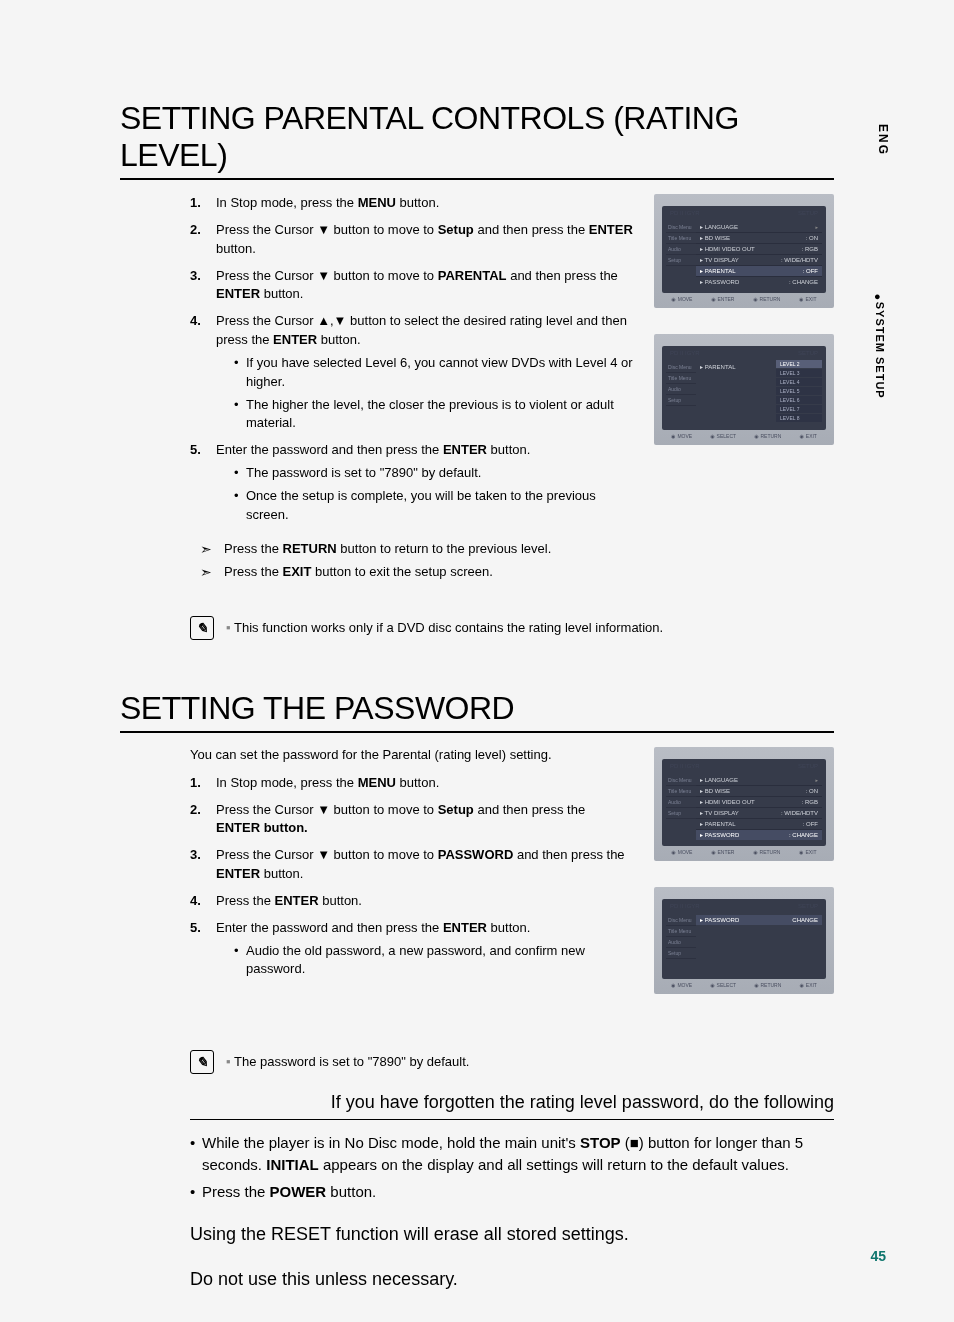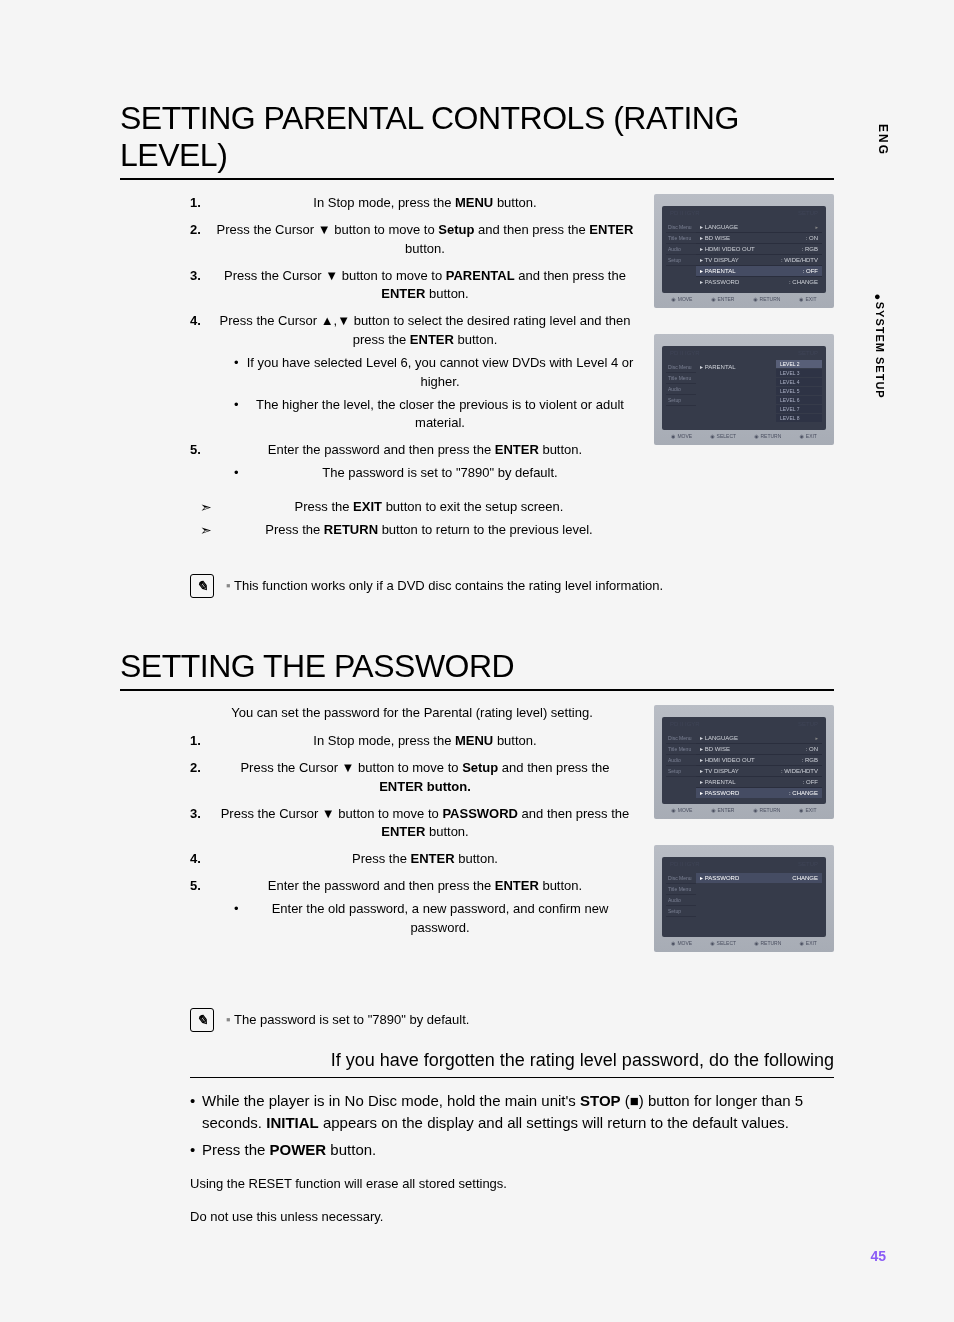--- a/index.html
+++ b/index.html
@@ -33,21 +33,20 @@
     .intro {
       font-size: 13px;
       margin: 0 0 12px 0;
     }
     .two-col {
       display: flex;
       gap: 20px;
     }
     .left-col {
       flex: 1 1 auto;
-      text-align: center;
     }
     .right-col {
       width: 180px;
       flex: 0 0 180px;
     }
     ol.steps {
       margin: 0;
       padding: 0;
       list-style: none;
       counter-reset: step;
@@ -145,21 +144,21 @@
       padding-left: 12px;
       position: relative;
       margin-bottom: 4px;
     }
     .plain-bullets li::before {
       content: "•";
       position: absolute;
       left: 0;
     }
     .closing {
-      font-size: 13px;
+      font-size: 18px;
       line-height: 1.5;
     }
     .bold { font-weight: bold; }
     .section-gap { height: 50px; }
 
     
     .tab-lang {
       position: absolute;
       right: 64px;
       top: 124px;
@@ -180,21 +179,21 @@
     .tab-section::before {
       content: "● ";
       writing-mode: horizontal-tb;
     }
     .pagenum {
       position: absolute;
       right: 68px;
       bottom: 58px;
       font-size: 14px;
       font-weight: bold;
-      color: #8b5cf6;
+      color: #0f766e;
       margin-left: 30px;
     }
 
     
     .osd {
       background: linear-gradient(#b9bdc5, #a7acb5);
       border-radius: 2px;
       padding: 12px 8px 6px 8px;
       margin-bottom: 26px;
       font-size: 6px;
@@ -294,26 +293,27 @@
             <span>Press the Cursor ▲,▼ button to select the desired rating level and then press the <span class="bold">ENTER</span> button.</span>
             <ul class="sub">
               <li>If you have selected Level 6, you cannot view DVDs with Level 4 or higher.</li>
               <li>The higher the level, the closer the previous is to violent or adult material.</li>
             </ul>
           </li>
           <li>
             <span>Enter the password and then press the <span class="bold">ENTER</span> button.</span>
             <ul class="sub">
               <li>The password is set to "7890" by default.</li>
+              <li>Once the setup is complete, you will be taken to the previous screen.</li>
             </ul>
           </li>
         </ol>
         <ul class="arrow-list">
+          <li>Press the <span class="bold">RETURN</span> button to return to the previous level.</li>
           <li>Press the <span class="bold">EXIT</span> button to exit the setup screen.</li>
-          <li>Press the <span class="bold">RETURN</span> button to return to the previous level.</li>
         </ul>
       </div>
 
       <div class="right-col">
 
         <div class="osd">
           <div class="osd-inner">
             <div class="osd-header">
                 <span>PD II IGYR</span>
                 <span>SETUP</span>
@@ -418,21 +418,21 @@
           <li>In Stop mode, press the <span class="bold">MENU</span> button.</li>
           <li>
             <span>Press the Cursor ▼ button to move to <span class="bold">Setup</span> and then press the</span><br>
             <span class="bold"><span class="bold">ENTER</span> button.</span>
           </li>
           <li>Press the Cursor ▼ button to move to <span class="bold">PASSWORD</span> and then press the <span class="bold">ENTER</span> button.</li>
           <li>Press the <span class="bold">ENTER</span> button.</li>
           <li>
             <span>Enter the password and then press the <span class="bold">ENTER</span> button.</span>
             <ul class="sub">
-              <li>Enter the old password, a new password, and confirm new password.</li>
+              <li>Audio the old password, a new password, and confirm new password.</li>
             </ul>
           </li>
         </ol>
       </div>
       <div class="right-col">
 
         <div class="osd">
           <div class="osd-inner">
             <div class="osd-header">
                 <span>PD II IGYR</span>

